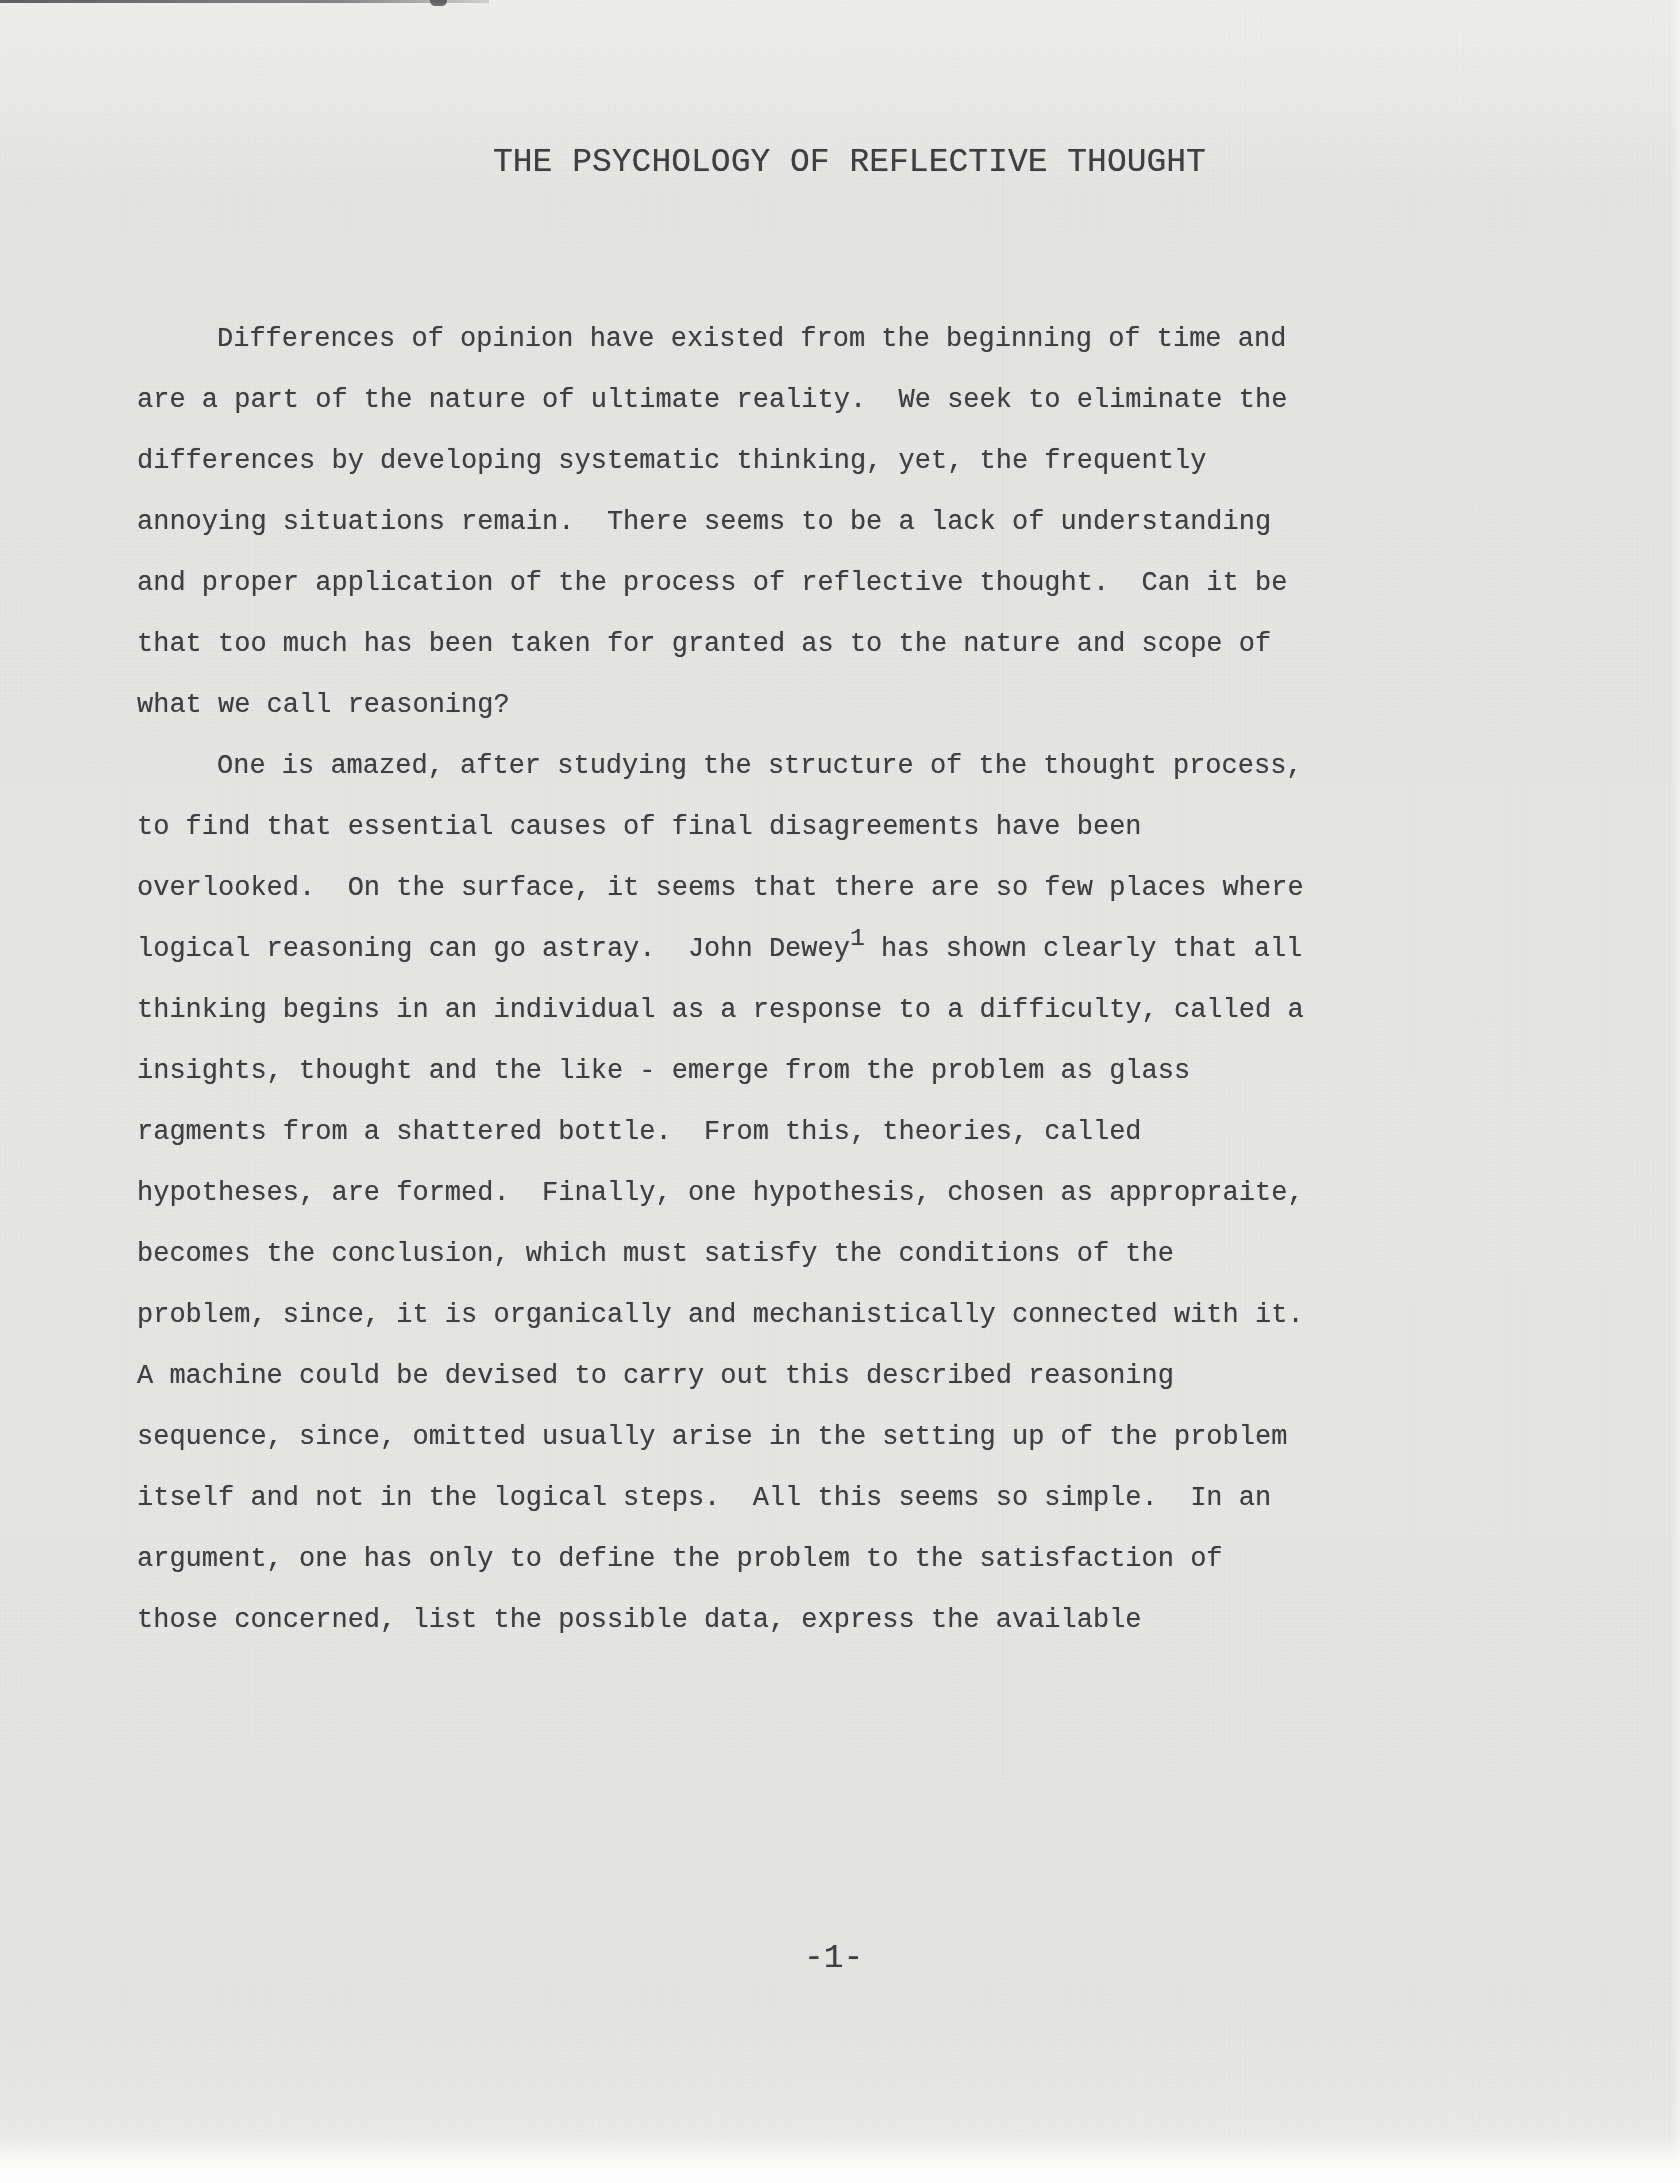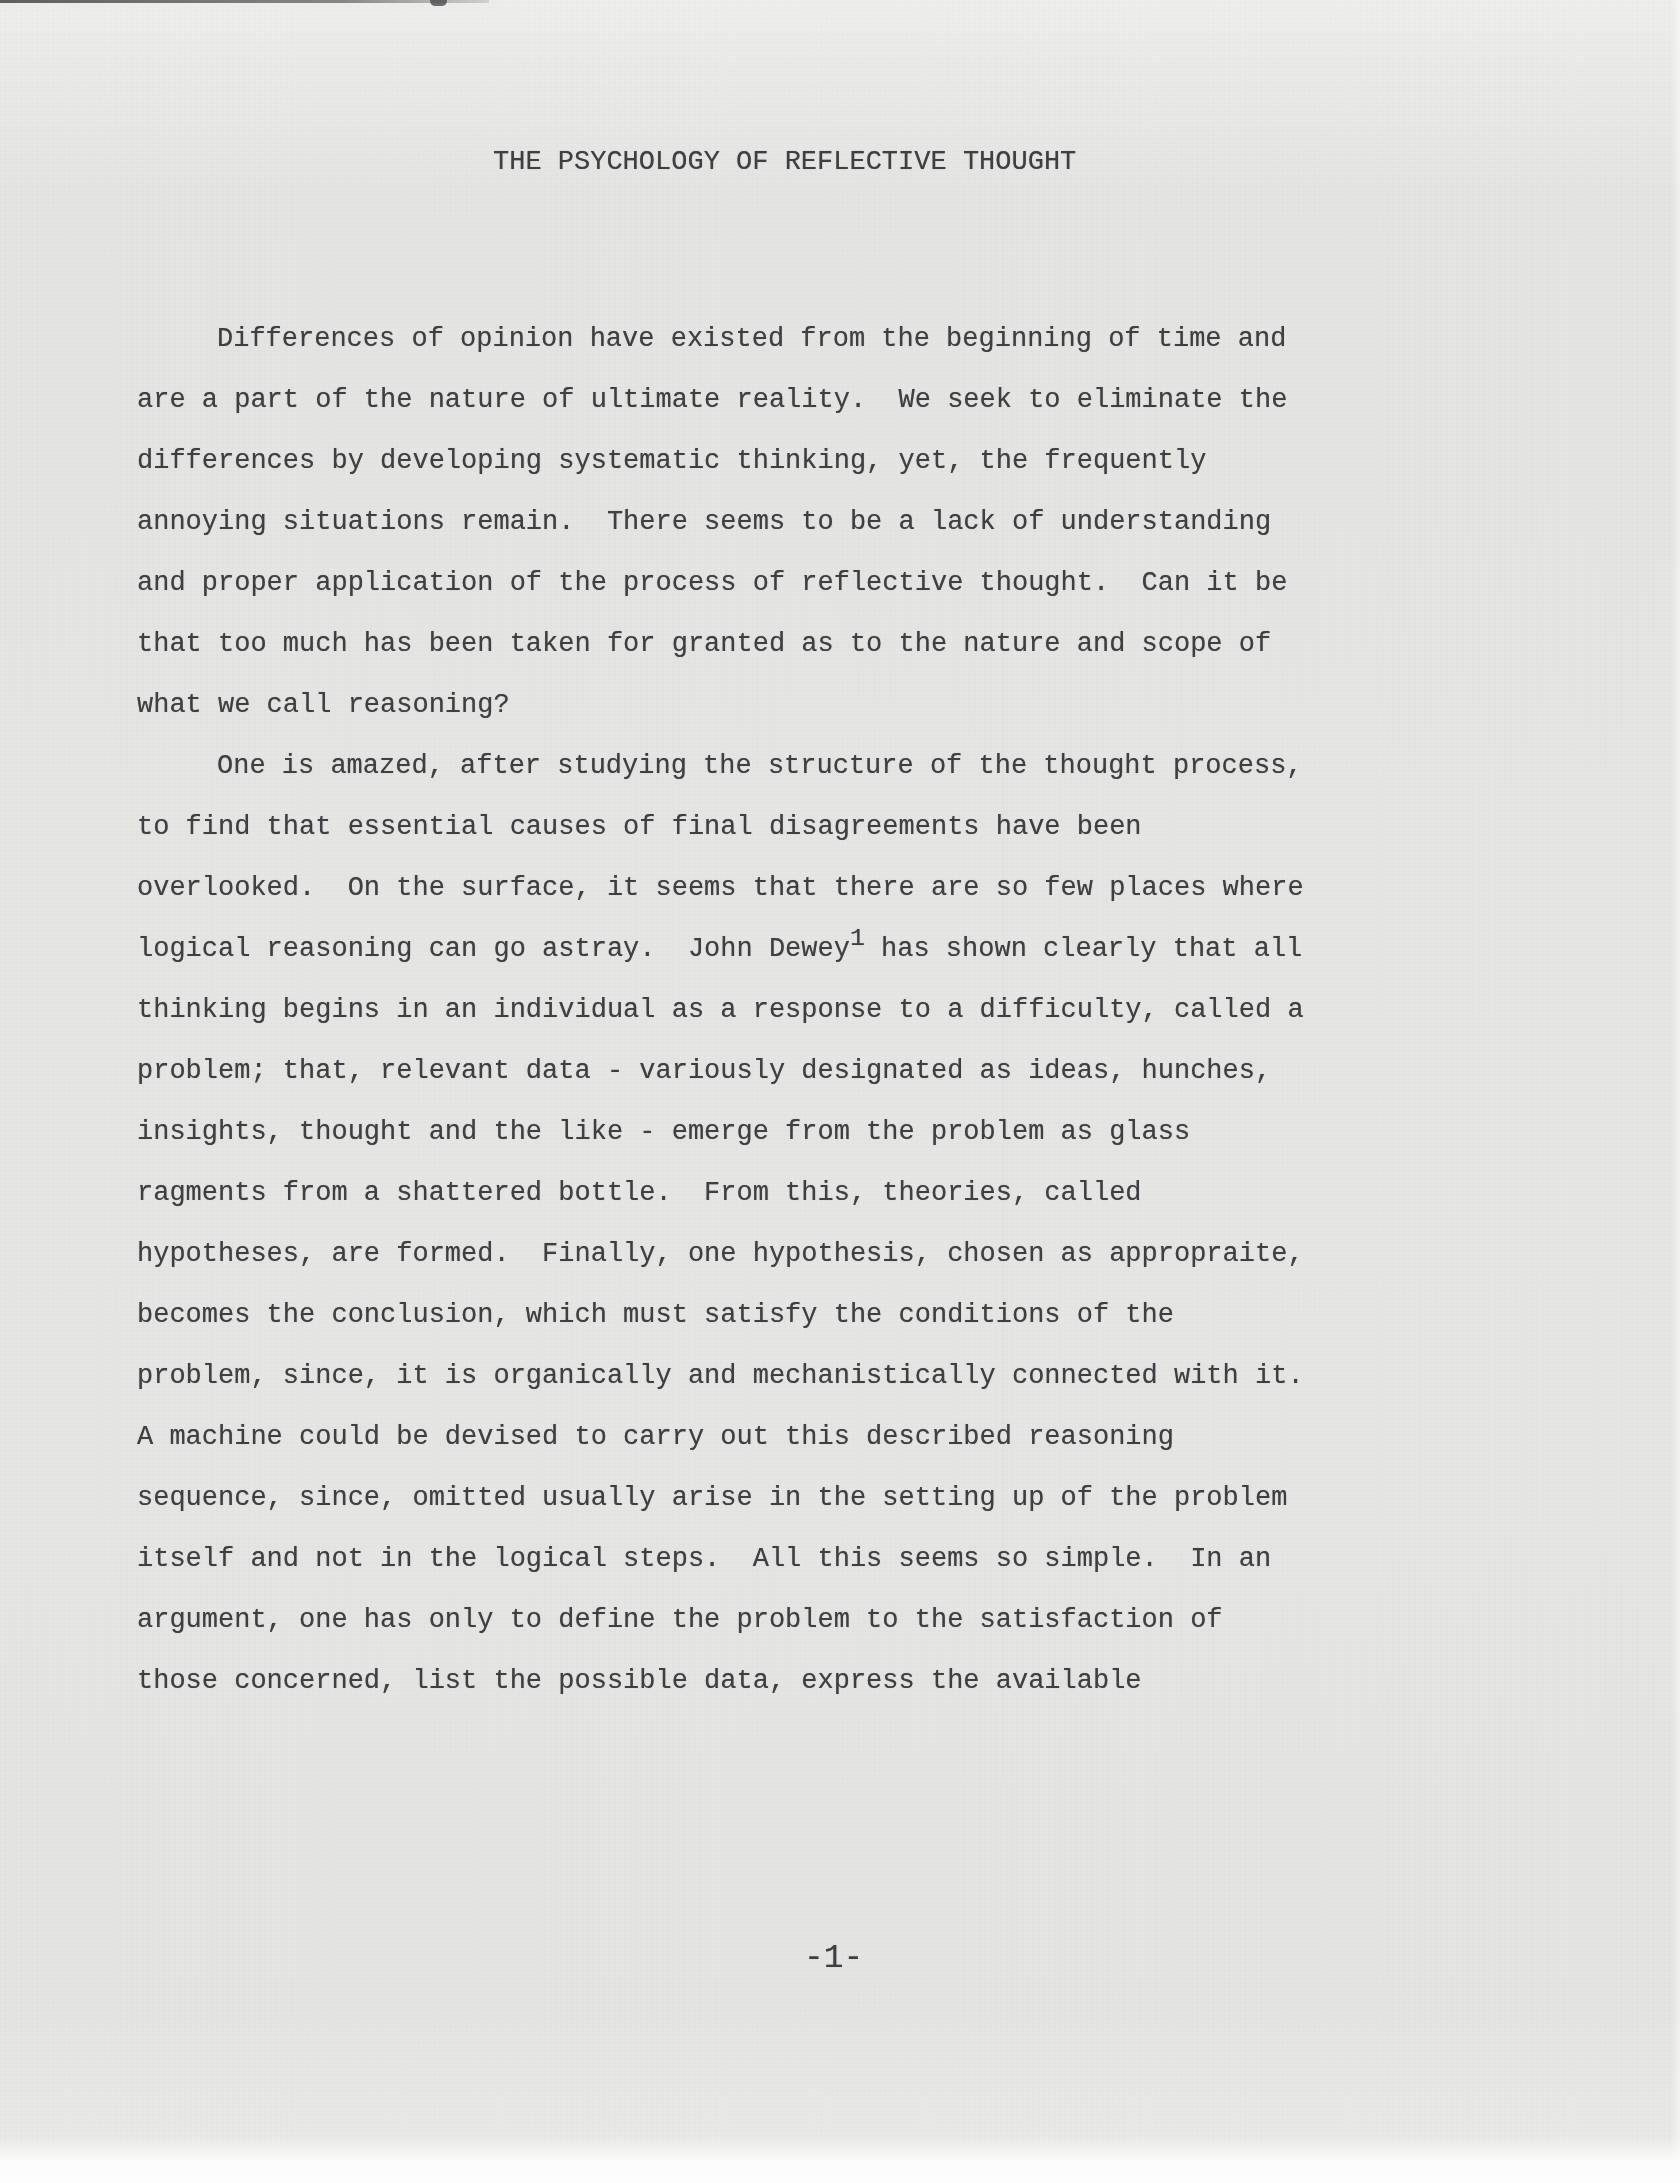--- a/index.html
+++ b/index.html
@@ -69,21 +69,21 @@
     top: 0;
     width: 10.5px;
     height: 2183px;
     background: linear-gradient(270deg, rgba(255,255,255,0.55), rgba(255,255,255,0));
   }
 
   .doc-title {
     position: absolute;
     left: 493px;
     top: 132px;
-    font-size: 27px;
+    font-size: 33px;
     line-height: 61px;
     white-space: pre;
     letter-spacing: 0;
     text-shadow: 0 0 0.7px rgba(47,47,51,0.55);
   }
   .text-body {
     position: absolute;
     left: 137px;
     top: 309px;
     width: 1470px;
@@ -131,21 +131,20 @@
     <div class="line"><span>differences by developing systematic thinking, yet, the frequently</span></div>
     <div class="line"><span>annoying situations remain.  There seems to be a lack of understanding</span></div>
     <div class="line"><span>and proper application of the process of reflective thought.  Can it be</span></div>
     <div class="line"><span>that too much has been taken for granted as to the nature and scope of</span></div>
     <div class="line"><span>what we call reasoning?</span></div>
     <div class="line indent"><span>One is amazed, after studying the structure of the thought process,</span></div>
     <div class="line"><span>to find that essential causes of final disagreements have been</span></div>
     <div class="line"><span>overlooked.  On the surface, it seems that there are so few places where</span></div>
     <div class="line"><span>logical reasoning can go astray.  John Dewey</span><span class="sup">1</span><span> has shown clearly that all</span></div>
     <div class="line"><span>thinking begins in an individual as a response to a difficulty, called a</span></div>
-    <div class="line"><span>problem; that, relevant data - variously designated as ideas, hunches,</span></div>
     <div class="line"><span>insights, thought and the like - emerge from the problem as glass</span></div>
     <div class="line"><span>ragments from a shattered bottle.  From this, theories, called</span></div>
     <div class="line"><span>hypotheses, are formed.  Finally, one hypothesis, chosen as appropraite,</span></div>
     <div class="line"><span>becomes the conclusion, which must satisfy the conditions of the</span></div>
     <div class="line"><span>problem, since, it is organically and mechanistically connected with it.</span></div>
     <div class="line"><span>A machine could be devised to carry out this described reasoning</span></div>
     <div class="line"><span>sequence, since, omitted usually arise in the setting up of the problem</span></div>
     <div class="line"><span>itself and not in the logical steps.  All this seems so simple.  In an</span></div>
     <div class="line"><span>argument, one has only to define the problem to the satisfaction of</span></div>
     <div class="line"><span>those concerned, list the possible data, express the available</span></div>

